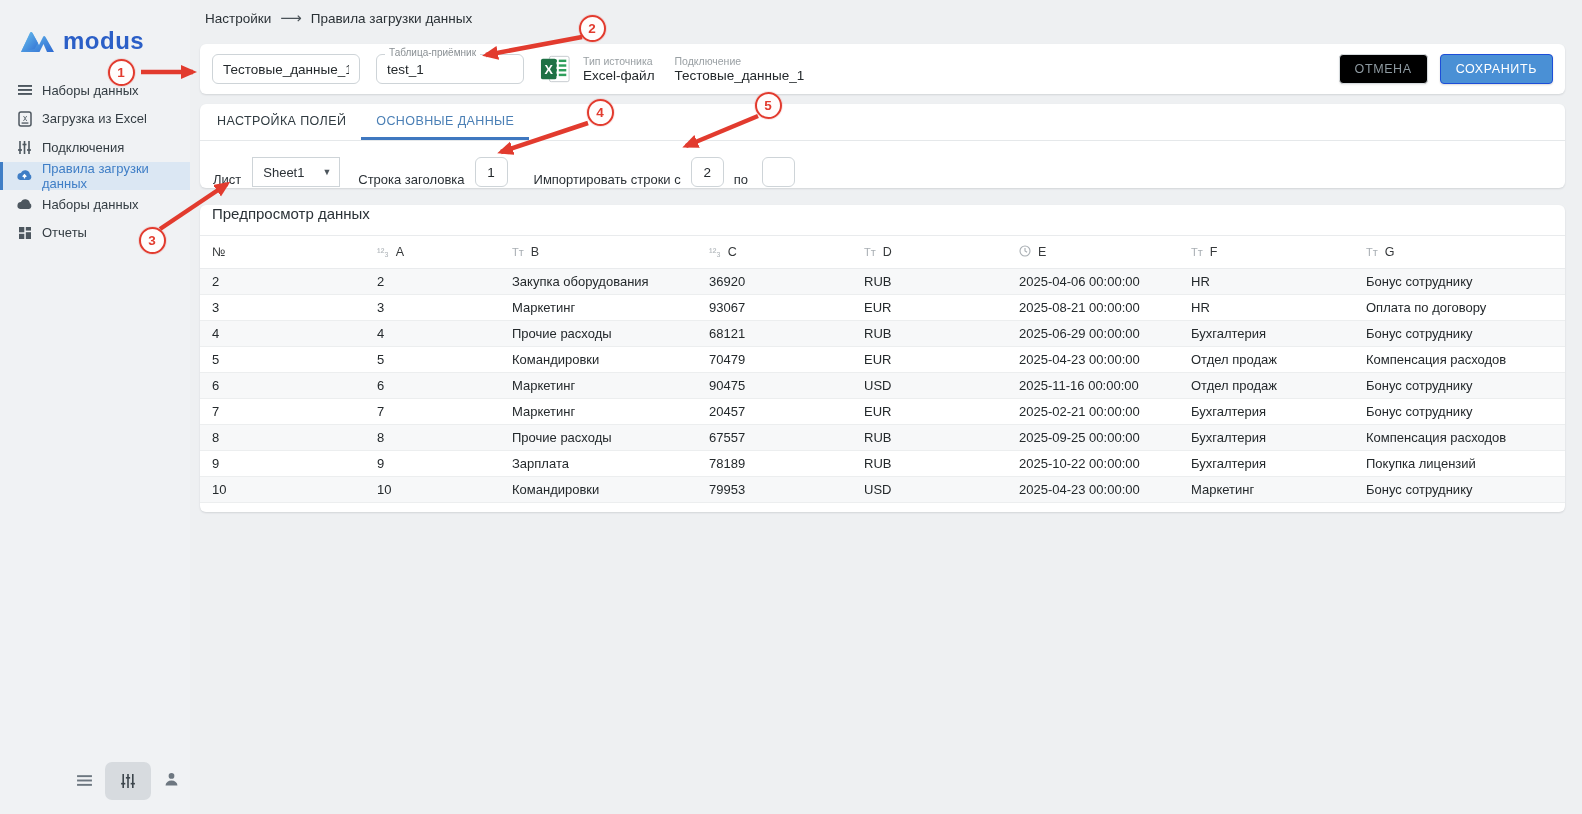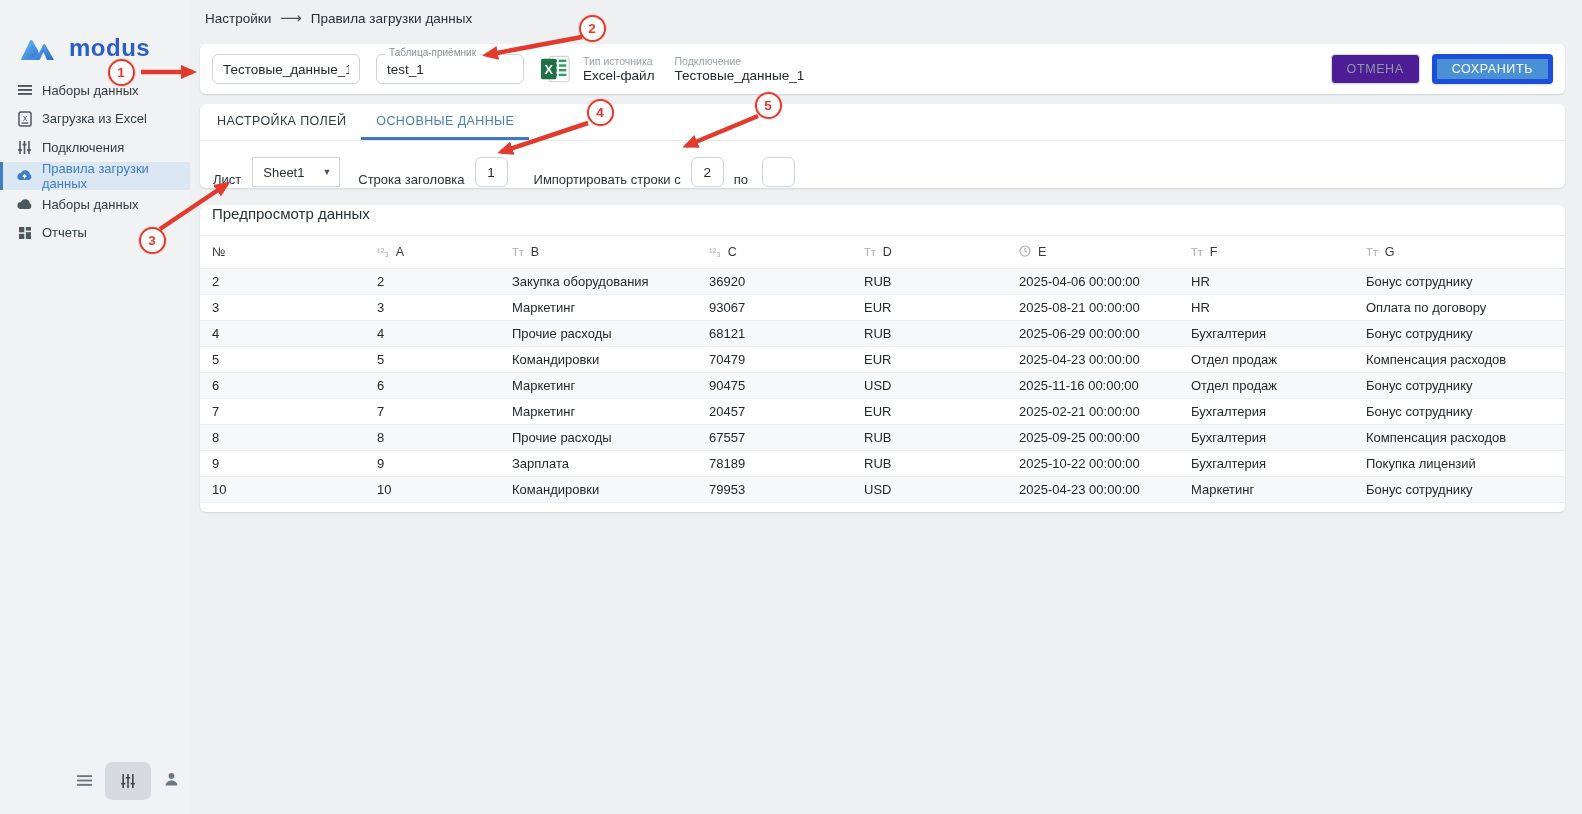--- a/index.html
+++ b/index.html
@@ -1,21 +1,21 @@
 <!DOCTYPE html>
 <html><head>
 <meta charset="utf-8">
 <style>
   * { margin:0; padding:0; box-sizing:border-box; }
   html,body { width:1582px; height:814px; overflow:hidden;
     font-family:"Liberation Sans","DejaVu Sans",sans-serif; background:#eef0f2; color:#24292c; }
 
   
   .sidebar { position:absolute; left:0; top:0; width:190px; height:814px; background:#f0f2f4; }
-  .logo { display:flex; align-items:flex-end; gap:13px; padding:27px 0 0 20px; height:62px; }
+  .logo { display:flex; align-items:flex-start; gap:7px; padding:27px 0 0 20px; height:62px; }
   .logo-text { font-size:24px; font-weight:bold; color:#2b5fc7; letter-spacing:.5px; }
   .nav { margin-top:14px; }
   .nav-item { display:flex; align-items:center; gap:9px; height:28.5px; padding:0 10px 0 13px;
     font-size:13px; color:#333c42; cursor:pointer; border-left:3px solid transparent; }
   .nav-item .nicon { width:17px; display:flex; justify-content:center; color:#4d575f; flex:0 0 17px; }
   .nav-item.active { background:#dbe7f3; color:#3f7ec6; border-left-color:#3f7ec6; }
   .nav-item.active .nicon { color:#3f7ec6; }
   .bottom-bar { position:absolute; bottom:6px; left:0; width:190px; height:44px; }
   .bb-icon { position:absolute; color:#6d7780; }
   .bb-box { position:absolute; left:105px; top:-2px; width:46px; height:38px; background:#d7dbdf;
@@ -39,22 +39,22 @@
   .float-label { position:absolute; top:-6px; left:9px; background:#fff; padding:0 4px;
     font-size:10px; color:#8a9094; line-height:10px; }
   .excel-icon { margin-left:16px; display:flex; }
   .fgroup { margin-left:12px; display:flex; flex-direction:column; justify-content:center; }
   .fgroup .flabel { font-size:10.5px; color:#9aa0a4; line-height:13px; }
   .fgroup .fvalue { font-size:13.5px; color:#24292c; line-height:16px; }
   .fgroup + .fgroup { margin-left:20px; }
   .btns { margin-left:auto; display:flex; gap:12px; }
   .btn { height:30px; padding:0 15px; border-radius:4px; font-size:12.5px; letter-spacing:.6px;
     font-family:inherit; cursor:pointer; }
-  .btn-cancel { background:#4c1d95; border:1px solid #d5dadd; color:#8d99a0; box-shadow:0 1px 2px rgba(0,0,0,.08); }
-  .btn-save { background:#4a90d5; border:5px solid #1d4ed8; color:#fff; box-shadow:0 1px 2px rgba(0,0,0,.15); }
+  .btn-cancel { background:#000000; border:1px solid #d5dadd; color:#8d99a0; box-shadow:0 1px 2px rgba(0,0,0,.08); }
+  .btn-save { background:#4a90d5; border:1px solid #1d4ed8; color:#fff; box-shadow:0 1px 2px rgba(0,0,0,.15); }
 
   
   .tabs-card { top:104px; height:84px; }
   .tabs { display:flex; height:37px; border-bottom:1px solid #e5e8ea; padding-left:2px; }
   .tab { display:flex; align-items:center; padding:0 15px; font-size:12.5px; letter-spacing:.4px;
     color:#2f3a40; cursor:pointer; border-bottom:3px solid transparent; }
   .tab.active { color:#4a7fb5; border-bottom-color:#3f78c0; }
   .form-row { display:flex; align-items:flex-end; height:46px; padding-left:13px; font-size:13px; color:#2b3136; }
   .select { margin-left:11px; width:88px; height:30px; border:1px solid #ced4d8; border-radius:0;
     display:flex; align-items:center; padding:0 8px 0 10px; font-size:13px; cursor:pointer; gap:18px; }

